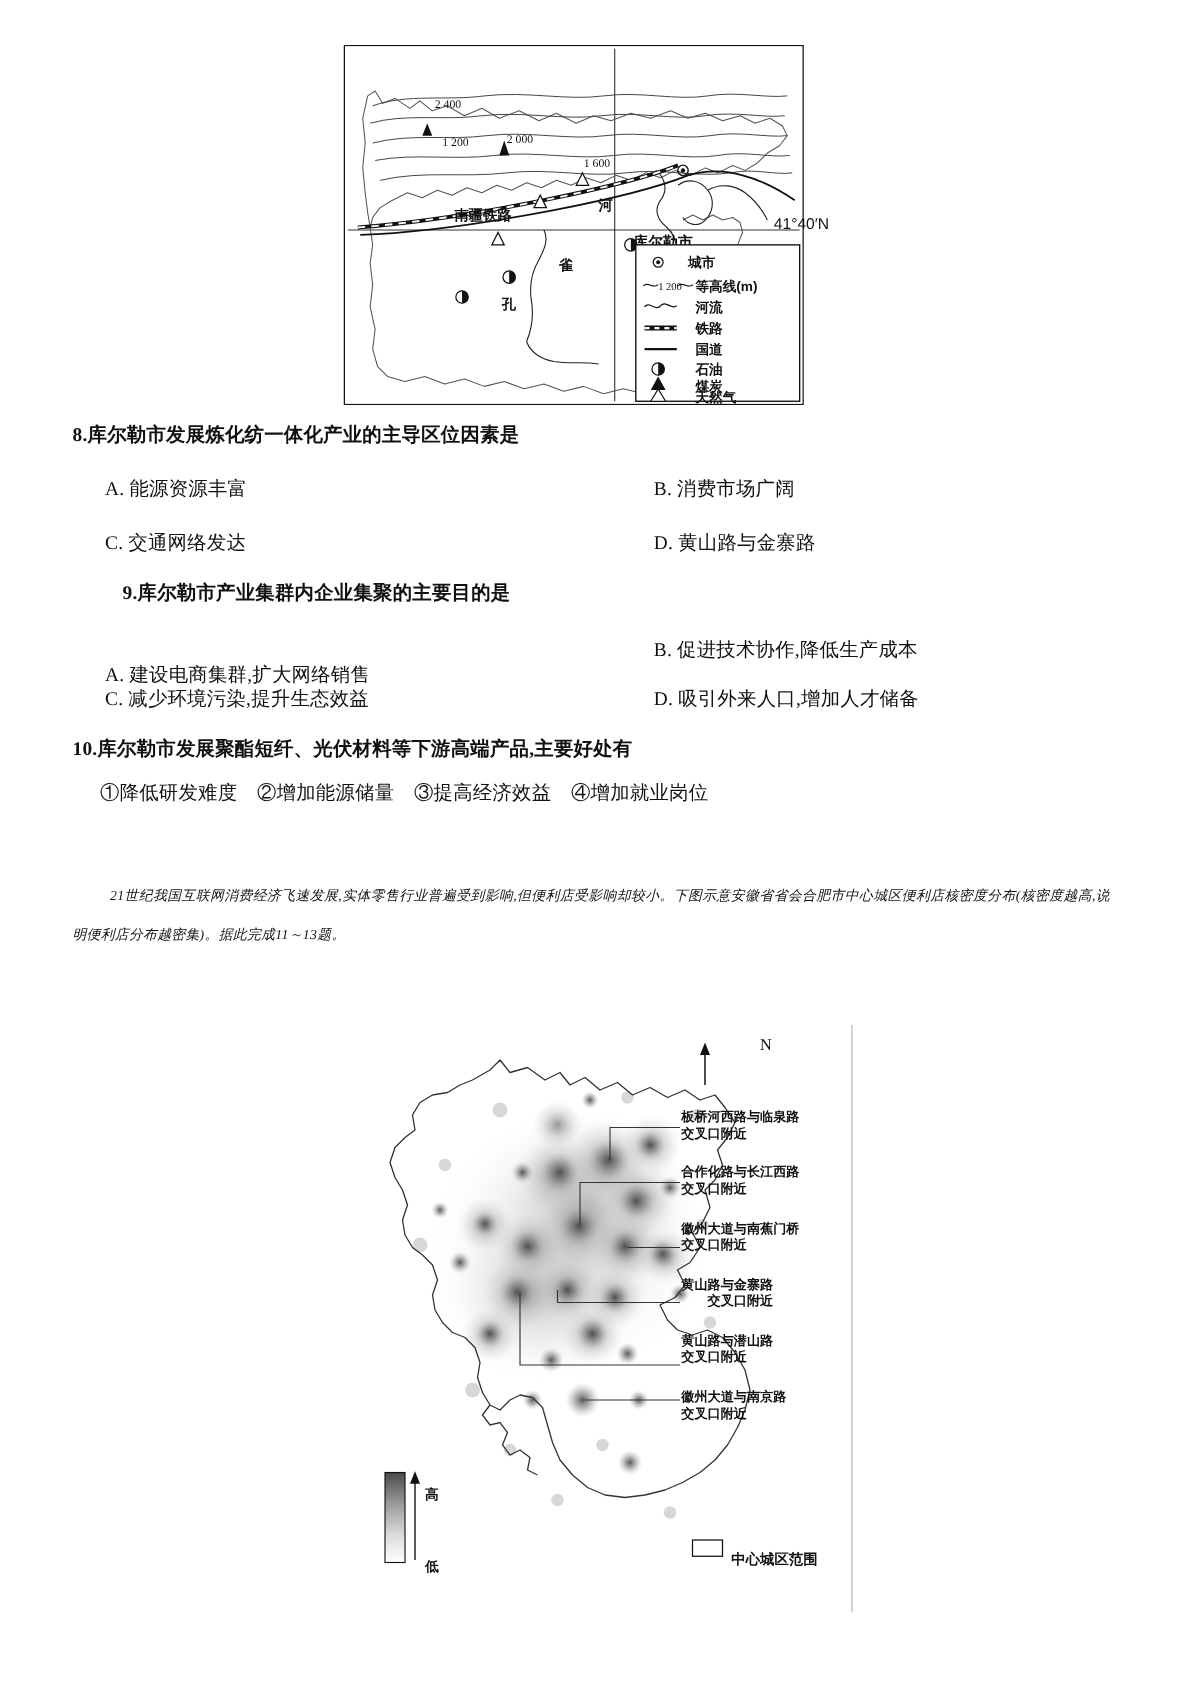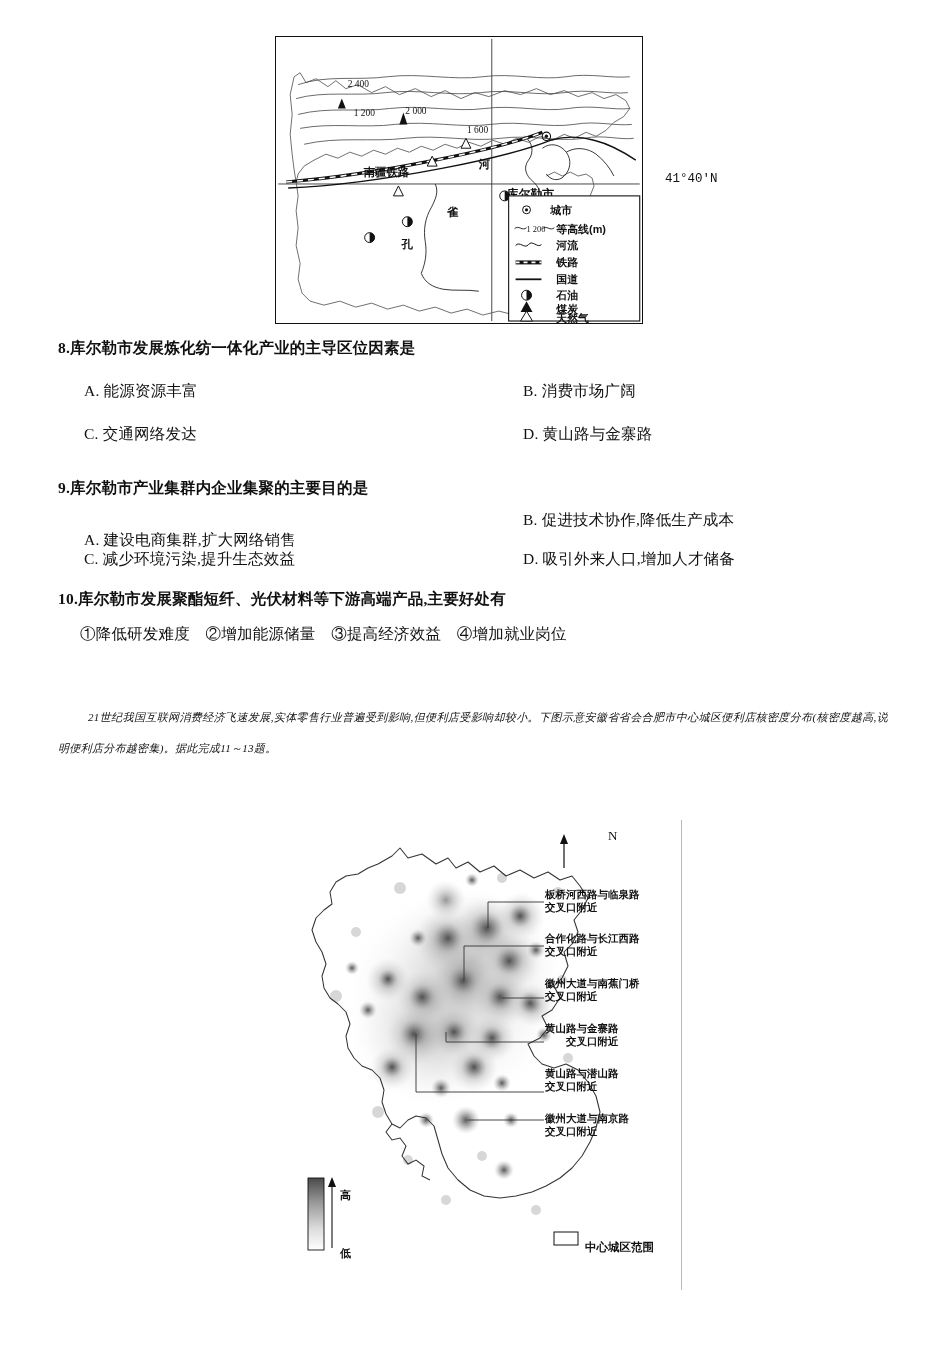--- a/index.html
+++ b/index.html
@@ -31,24 +31,24 @@
     width: 368px;
     height: 288px;
     border: 1.4px solid #111;
     box-sizing: border-box;
     background: #fff;
   }
   #map1-svg { display: block; width: 100%; height: 100%; }
 
   .m1-lat-label {
     position: absolute;
-    left: 665px;
+    left: 619px;
     top: 172px;
     font-size: 12.5px;
-    font-family: Liberation Mono, monospace;
+    font-family: Liberation Sans, sans-serif;
     white-space: nowrap;
     letter-spacing: 0px;
   }
 
   
   .qline {
     position: absolute;
     font-family: "Liberation Serif", "DejaVu Serif", serif;
     font-size: 15.5px;
     color: #111;
@@ -290,21 +290,21 @@
   <div class="m1-lat-label">41°40′N</div>
 
   <div class="qline qstem" style="top:338px;">
     <span>8.</span><span>库尔勒市发展炼化纺一体化产业的主导区位因素是</span>
   </div>
   <div class="qline qopt-a" style="top:381px;">A. 能源资源丰富</div>
   <div class="qline qopt-b" style="top:381px;">B. 消费市场广阔</div>
   <div class="qline qopt-a" style="top:424px;">C. 交通网络发达</div>
   <div class="qline qopt-b" style="top:424px;">D. 黄山路与金寨路</div>
 
-  <div class="qline qstem" style="top:478px;">
+  <div class="qline qstem" style="top:464px;margin-left:40px;">
     <span>9.</span><span>库尔勒市产业集群内企业集聚的主要目的是</span>
   </div>
   <div class="qline qopt-a" style="top:530px;">A. 建设电商集群,扩大网络销售</div>
   <div class="qline qopt-b" style="top:510px;">B. 促进技术协作,降低生产成本</div>
   <div class="qline qopt-a" style="top:549px;">C. 减少环境污染,提升生态效益</div>
   <div class="qline qopt-b" style="top:549px;">D. 吸引外来人口,增加人才储备</div>
 
   <div class="qline qstem" style="top:589px;">
     <span>10.</span><span>库尔勒市发展聚酯短纤、光伏材料等下游高端产品,主要好处有</span>
   </div>

